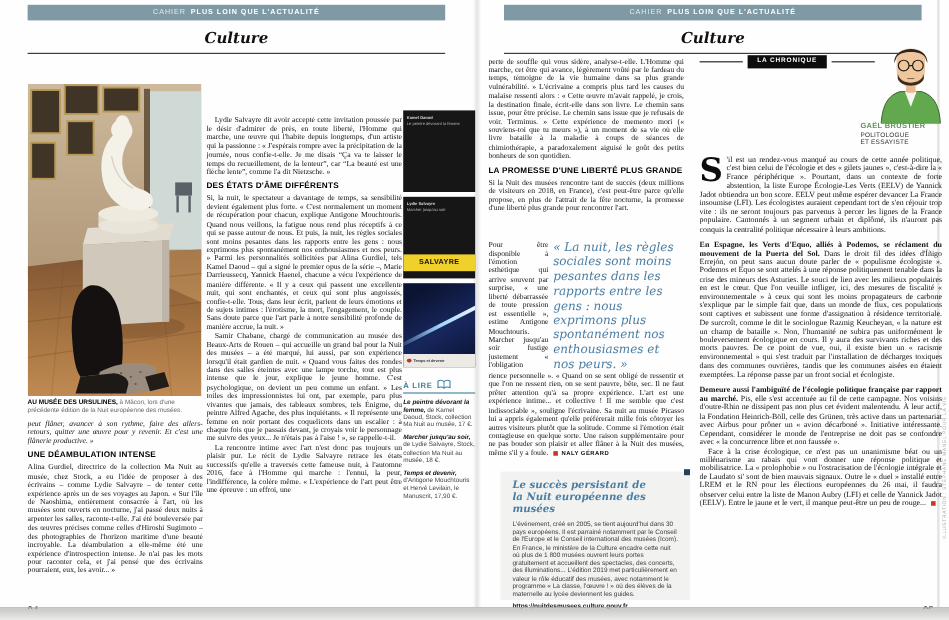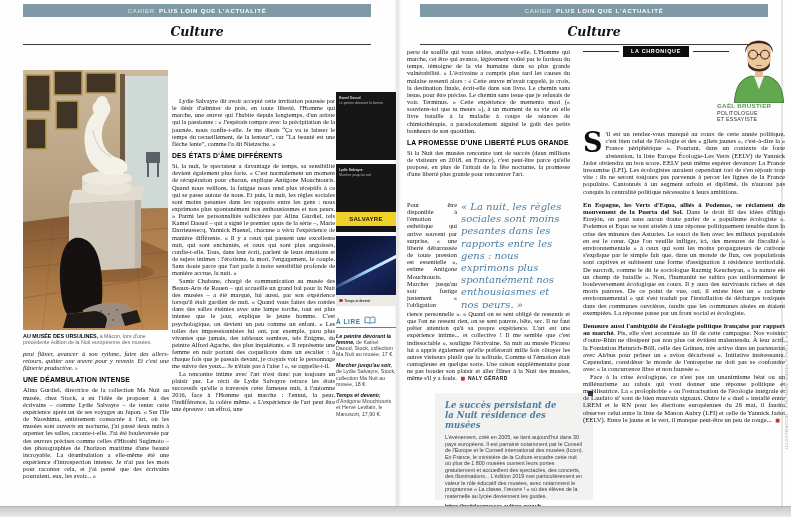--- a/index.html
+++ b/index.html
@@ -28,21 +28,21 @@
   .col-b{position:absolute;left:172px;top:97px;width:163px;height:404px;overflow:hidden;}
   .col-c{position:absolute;left:407px;top:48px;width:163px;height:152px;overflow:hidden;}
   .quote-row{position:absolute;left:407px;top:201px;width:163px;height:107px;overflow:hidden;display:flex;}
   .narrow{width:50px;flex:none;}
   .pullquote{width:106px;margin-left:4px;}
   .pq{font:italic 10px/12.2px "DejaVu Serif",serif;color:#4a7da3;margin:0;text-align:left;}
   .col-d{position:absolute;left:407px;top:310px;width:163px;height:80px;overflow:hidden;}
   .endmark{color:#c4372c;font-size:5px;margin:0 1px 0 2px;font-family:"DejaVu Sans",sans-serif;}
   .byline{font:700 4.9px "Liberation Sans",sans-serif;letter-spacing:.4px;color:#111;}
   
-  .infobox{position:absolute;left:435px;top:393px;width:158px;height:107px;background:#f2f3f1;padding:8px 10px;box-sizing:border-box;}
+  .infobox{position:absolute;left:417px;top:393px;width:158px;height:107px;background:#f2f3f1;padding:8px 10px;box-sizing:border-box;}
   .infobox::after{content:"";position:absolute;top:-2px;right:0;width:5px;height:5px;background:#27415c;}
   .ib-title div{font:italic 700 8.5px/9.8px "DejaVu Serif",serif;color:#4a7da3;}
   .ib-body{font:5.4px/6.5px "Liberation Sans",sans-serif;color:#3a3a3a;margin:4px 0 0;}
   .ib-link{display:block;font:700 5.4px "Liberation Sans",sans-serif;color:#222;margin-top:4px;text-decoration:none;}
   
   .books{position:absolute;left:336px;top:92px;width:60px;}
   .cover{position:relative;margin-bottom:4px;overflow:hidden;}
   .cover-black{height:68px;background:#161616;}
   .cover-navy{height:70px;background:linear-gradient(150deg,#0c1433 15%,#17265c 55%,#0b1230);}
   .cover-txt{padding:4px 3px;display:flex;flex-direction:column;gap:1px;}
@@ -237,21 +237,21 @@
     <p class="body">
       <span>rience personnelle ». « Quand on se sent obligé de ressentir et que l'on ne ressent rien, on se sent pauvre, bête, sec. Il ne faut prêter attention qu'à sa propre expérience. L'art est une expérience intime... et collective ! Il me semble que c'est indissociable », souligne l'écrivaine. Sa nuit au musée Picasso lui a appris également qu'elle préférerait mille fois côtoyer les autres visiteurs plutôt que la solitude. Comme si l'émotion était contagieuse en quelque sorte. Une raison supplémentaire pour ne pas bouder son plaisir et aller flâner à la Nuit des musées, même s'il y a foule.</span>
       <span class="endmark">■</span>
       <span class="byline">NALY GÉRARD</span>
     </p>
   </div>
 
   <div class="infobox">
     <div class="ib-title">
       <div>Le succès persistant de</div>
-      <div>la Nuit résidence des musées</div>
+      <div>la Nuit européenne des musées</div>
     </div>
     <p class="ib-body">L'événement, créé en 2005, se tient aujourd'hui dans 30 pays européens. Il est parrainé notamment par le Conseil de l'Europe et le Conseil international des musées (Icom). En France, le ministère de la Culture encadre cette nuit où plus de 1 800 musées ouvrent leurs portes gratuitement et accueillent des spectacles, des concerts, des illuminations... L'édition 2019 met particulièrement en valeur le rôle éducatif des musées, avec notamment le programme « La classe, l'œuvre ! » où des élèves de la maternelle au lycée deviennent les guides.</p>
     <a class="ib-link" href="#">https://nuitdesmusees.culture.gouv.fr</a>
   </div>
 
   <div class="chr-badge-row">
     <span class="rule"></span>
     <span class="chr-badge">LA CHRONIQUE</span>
     <span class="rule"></span>
   </div>

